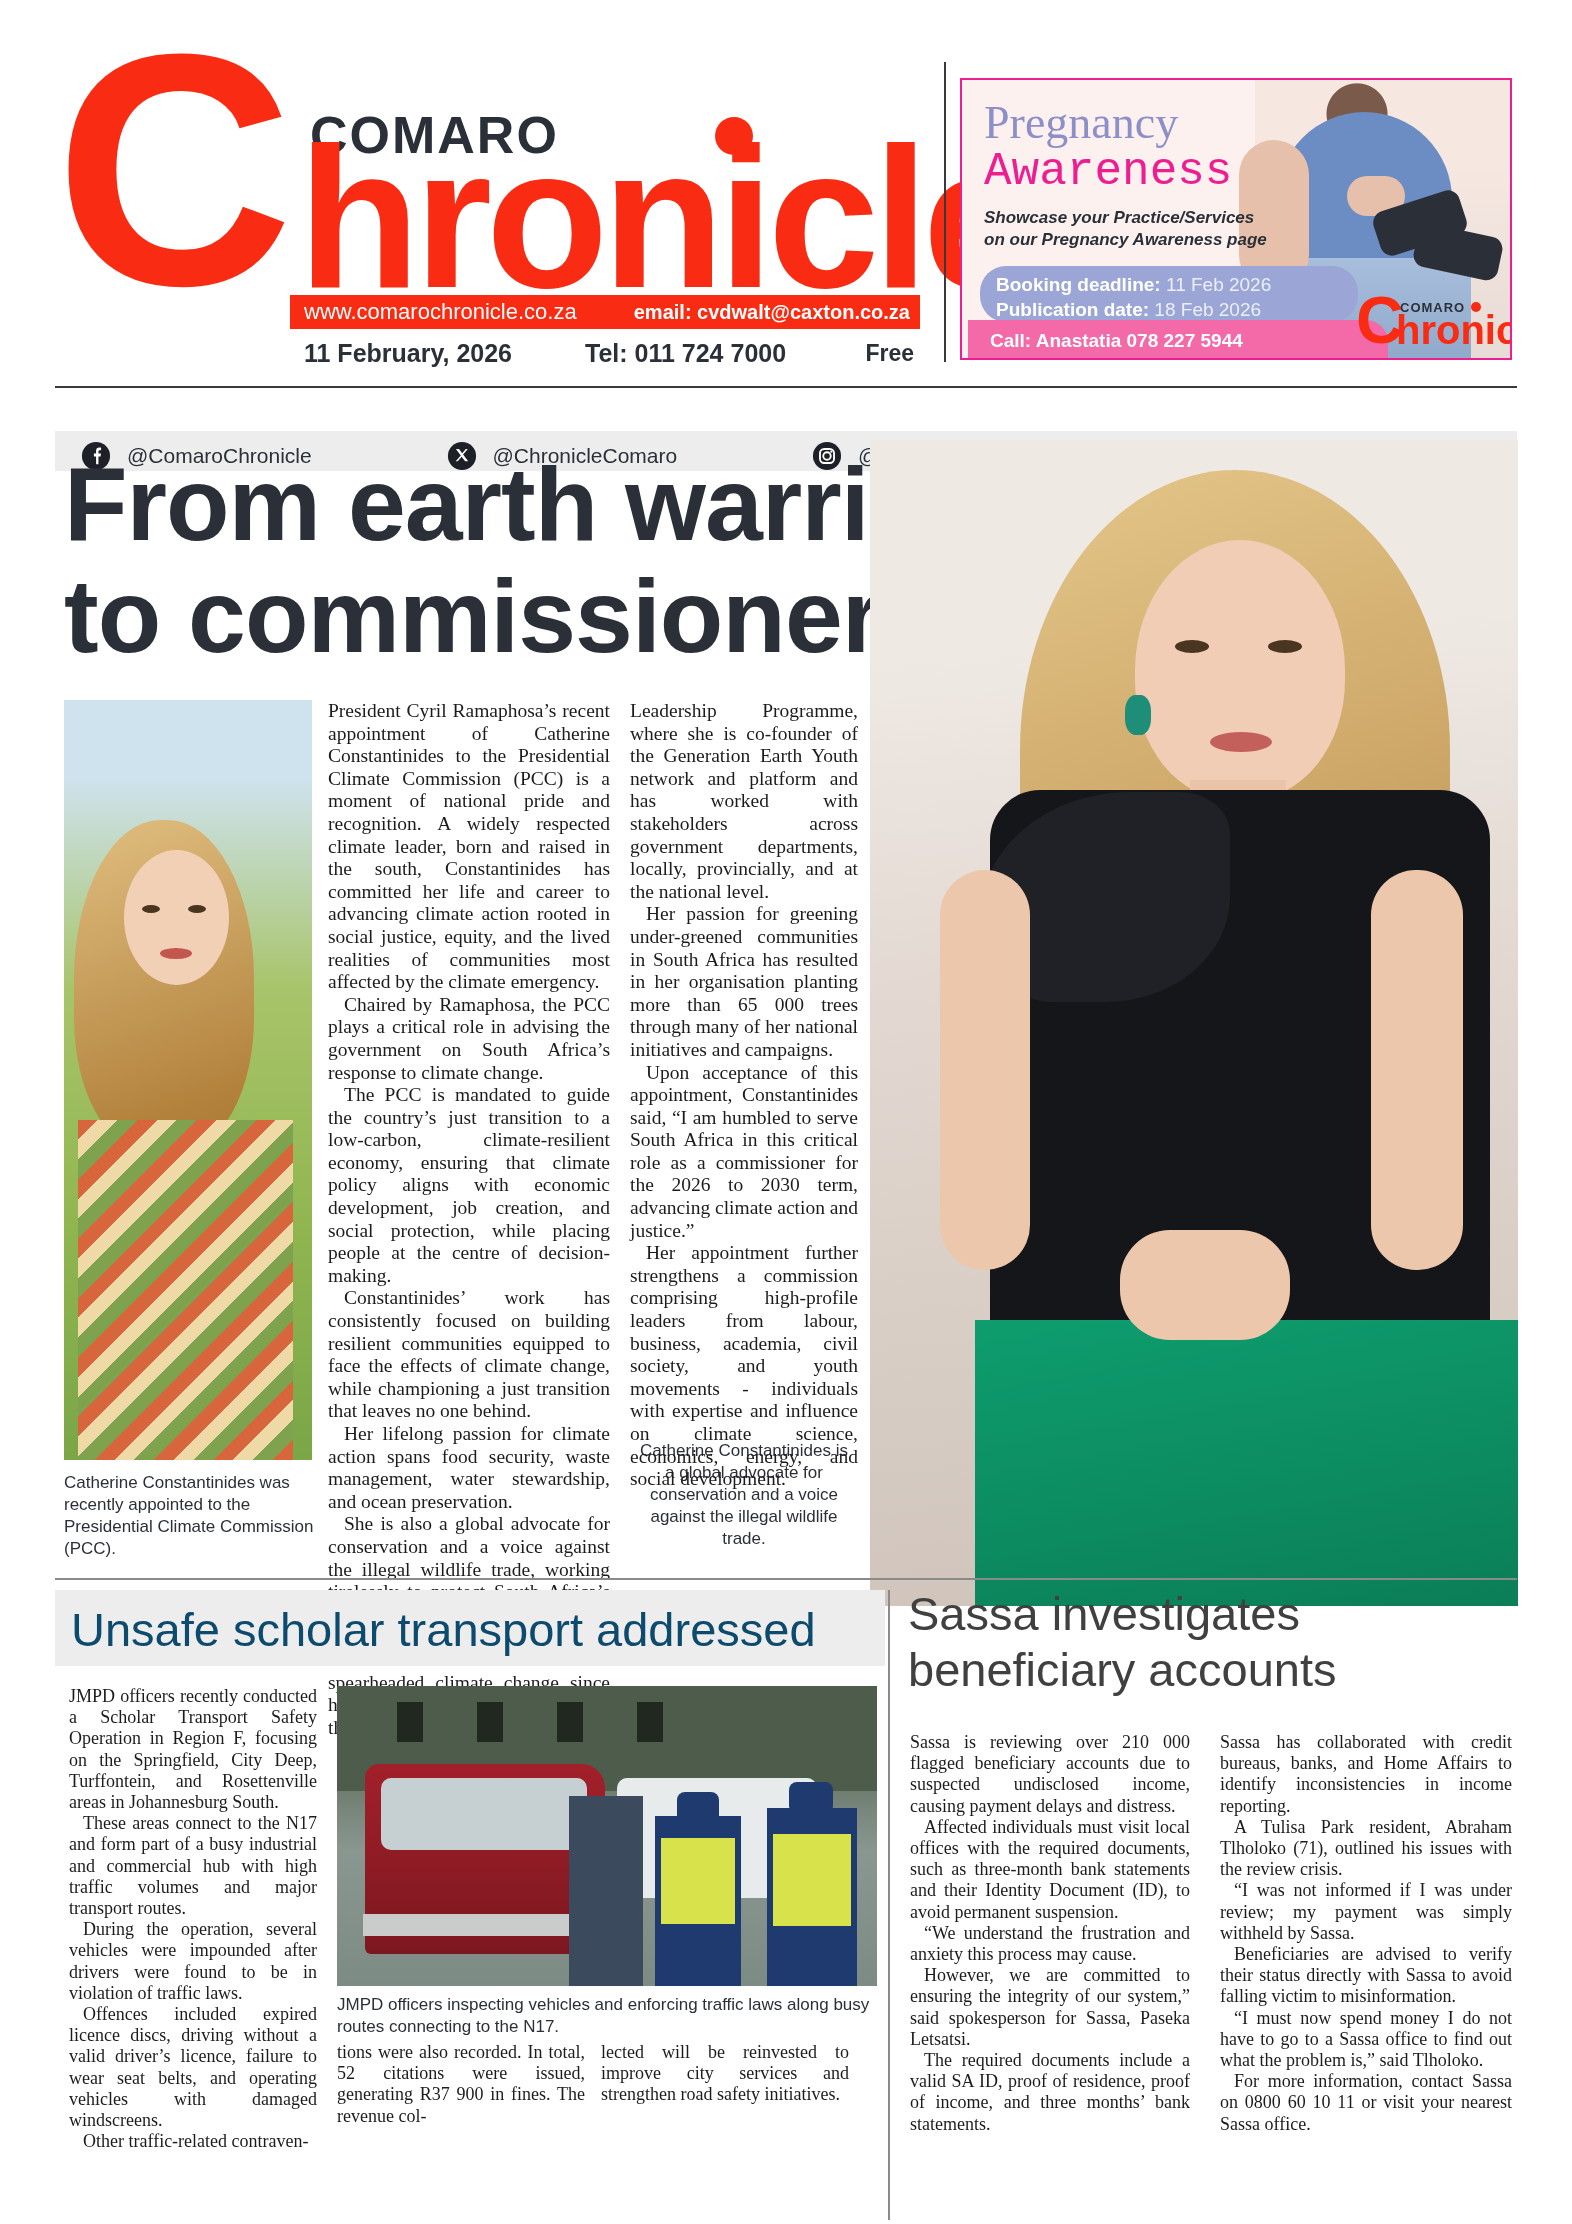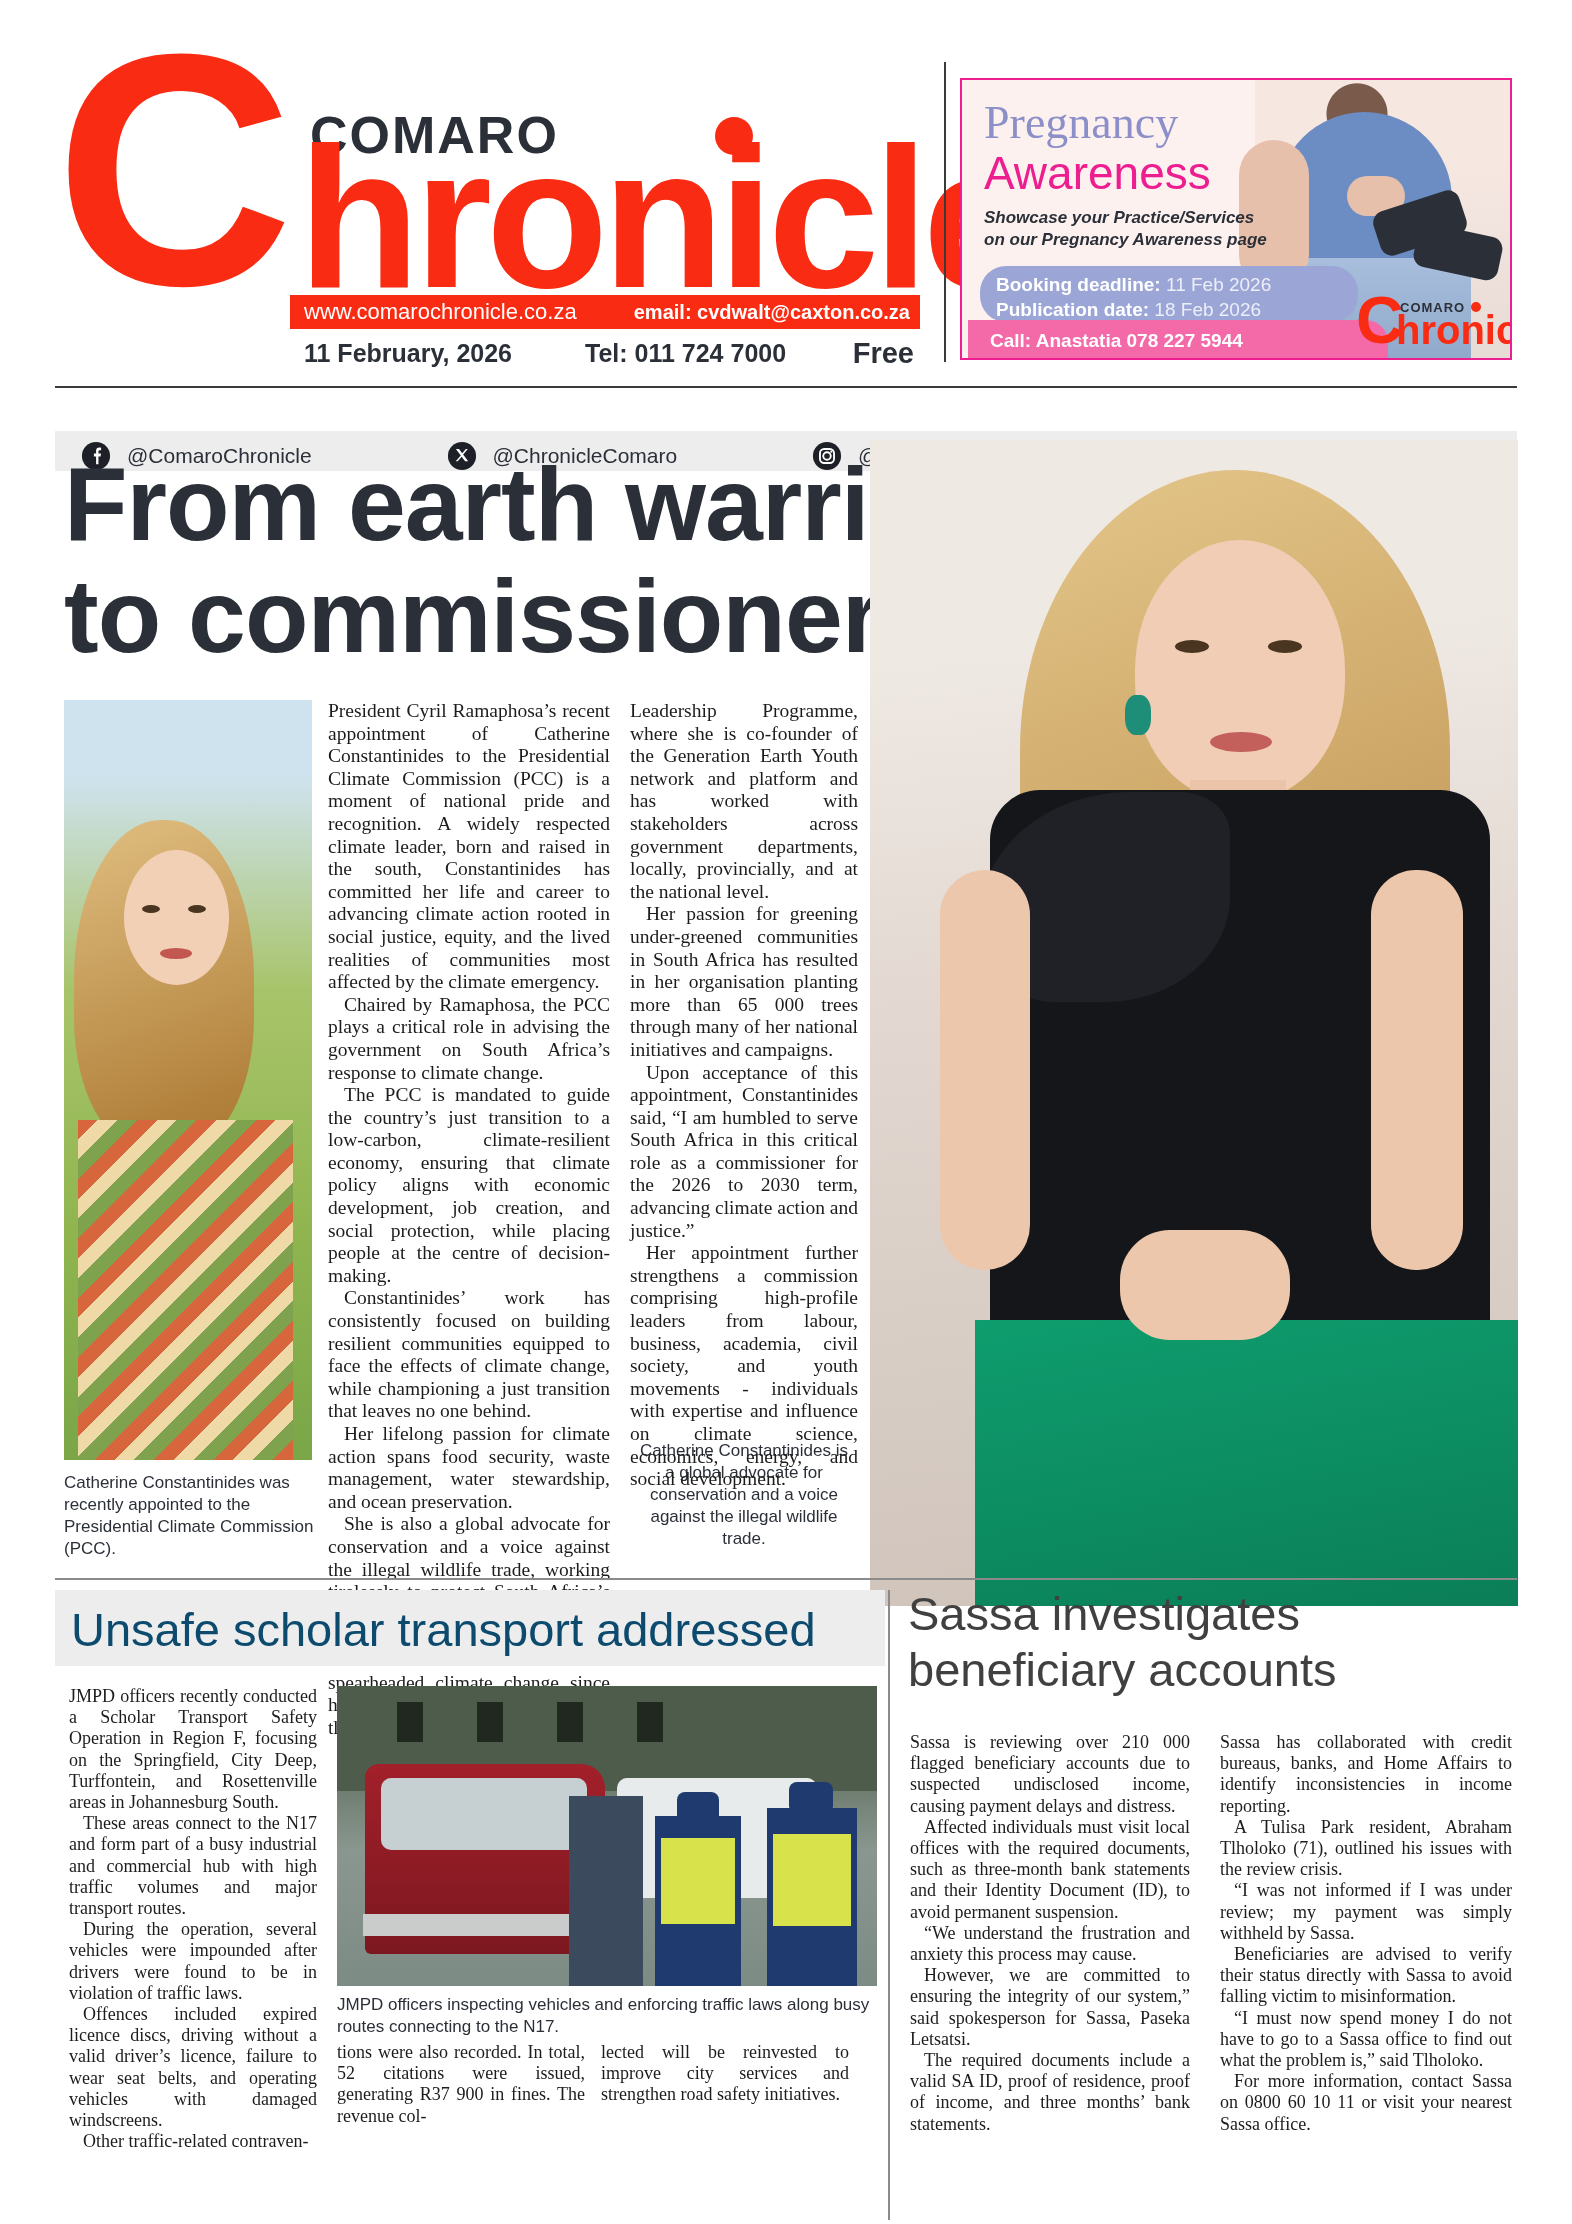--- a/index.html
+++ b/index.html
@@ -44,21 +44,21 @@
   .email-bar {
     position: absolute; right: 10px; top: 0; height: 34px;
     font-weight: bold; font-size: 20px; line-height: 34px; color:#fff;
   }
   .meta-row {
     position: absolute; left: 290px; top: 334px; width: 630px; height: 38px;
     color: #2b3038; font-weight: bold; font-size: 25px; line-height: 38px;
   }
   .meta-date { position: absolute; left: 14px; }
   .meta-tel  { position: absolute; left: 295px; }
-  .meta-free { position: absolute; right: 6px; font-size: 29px; }
+  .meta-free { position: absolute; right: 6px; font-size: 23px; }
 
   .vdiv { position: absolute; left: 944px; top: 62px; width: 2px; height: 300px; background: #3a3a3a; }
 
   
   .ad {
     position: absolute; left: 960px; top: 78px; width: 552px; height: 282px;
     border: 2px solid #ED1E90; background: #FDF1F0; overflow: hidden;
   }
   .ad-photo { position: absolute; right: 0; top: 0; width: 255px; height: 282px;
      background:
@@ -66,21 +66,21 @@
        linear-gradient(180deg,#f6e7e1 0 30%, #e7dbd5 100%);
   }
   .ad-photo .torso { position:absolute; left:22px; top:32px; width:175px; height:175px; border-radius:50% 50% 40% 40%; background:#6C8CC4; }
   .ad-photo .jeans { position:absolute; left:16px; top:178px; width:200px; height:104px; background:linear-gradient(180deg,#A8BEDC,#8FA9CB); }
   .ad-photo .arm   { position:absolute; left:-16px; top:60px; width:70px; height:150px; border-radius:35px; background:#E7C0AC; }
   .ad-photo .shoe  { position:absolute; left:120px; top:120px; width:90px; height:46px; border-radius:12px; background:#2b3038; transform:rotate(-18deg); }
   .ad-photo .shoe2 { position:absolute; left:160px; top:150px; width:86px; height:44px; border-radius:12px; background:#2b3038; transform:rotate(12deg); }
   .ad-photo .hand  { position:absolute; left:92px; top:96px; width:58px; height:40px; border-radius:20px; background:#E7C0AC; }
 
   .ad-t1 { position: absolute; left: 22px; top: 16px; font-family:"Liberation Serif", serif; font-size: 46px; color: #8C8FC8; }
-  .ad-t2 { position: absolute; left: 22px; top: 66px; font-family:Liberation Sans, sans-serif; font-size: 46px; color: #ED1E90; }
+  .ad-t2 { position: absolute; left: 22px; top: 66px; font-family:Liberation Mono, monospace; font-size: 46px; color: #ED1E90; }
   .ad-sub1 { position: absolute; left: 22px; top: 128px; font-size: 17px; font-weight: bold; font-style: italic; color: #2b3038; }
   .ad-sub2 { position: absolute; left: 22px; top: 150px; font-size: 17px; font-weight: bold; font-style: italic; color: #2b3038; }
   .ad-book {
     position: absolute; left: 18px; top: 186px; width: 378px; height: 56px;
     background: #9BA6D6; border-radius: 26px; padding: 6px 0 0 16px;
   }
   .ad-book div { font-size: 19px; color: #eceff7; line-height: 25px; }
   .ad-book b { color: #fff; }
   .ad-call {
     position: absolute; left: 6px; top: 240px; width: 420px; height: 42px;

